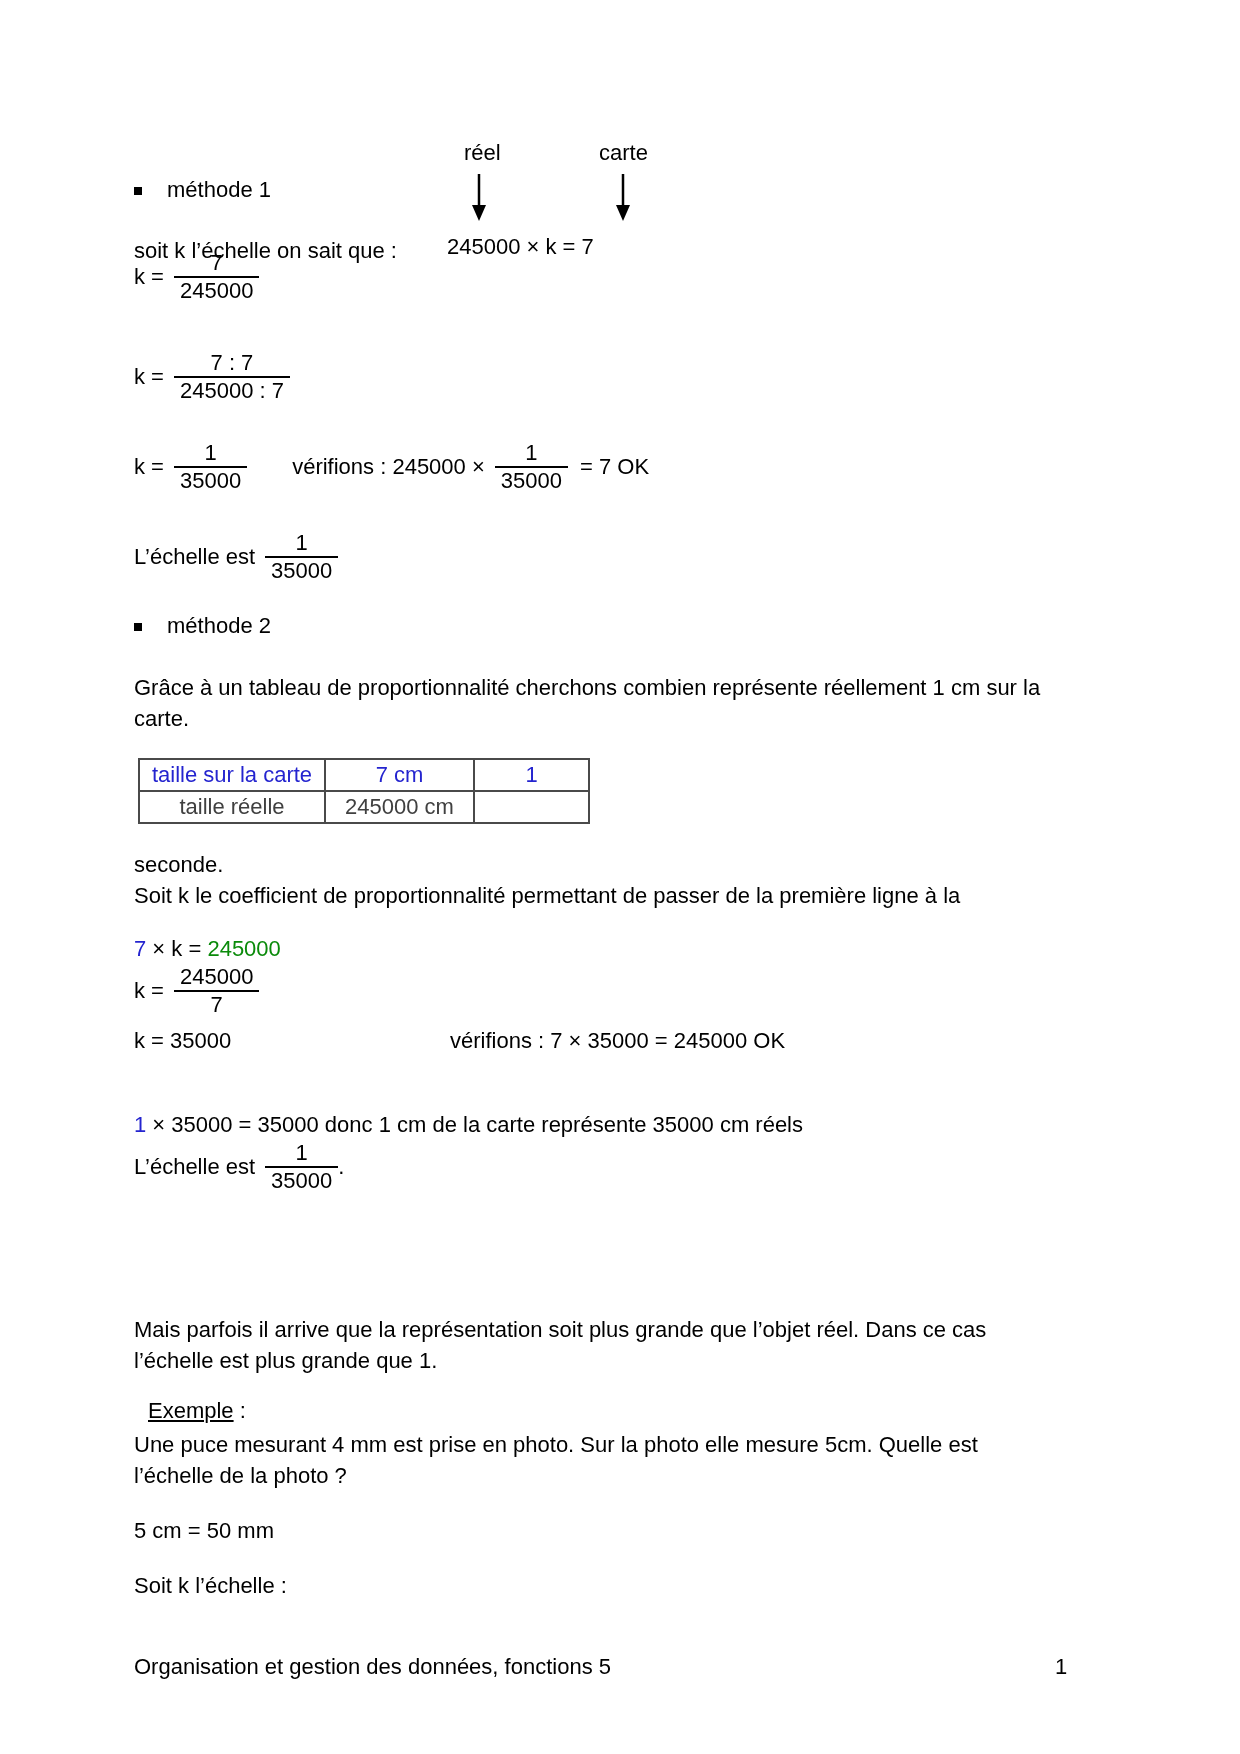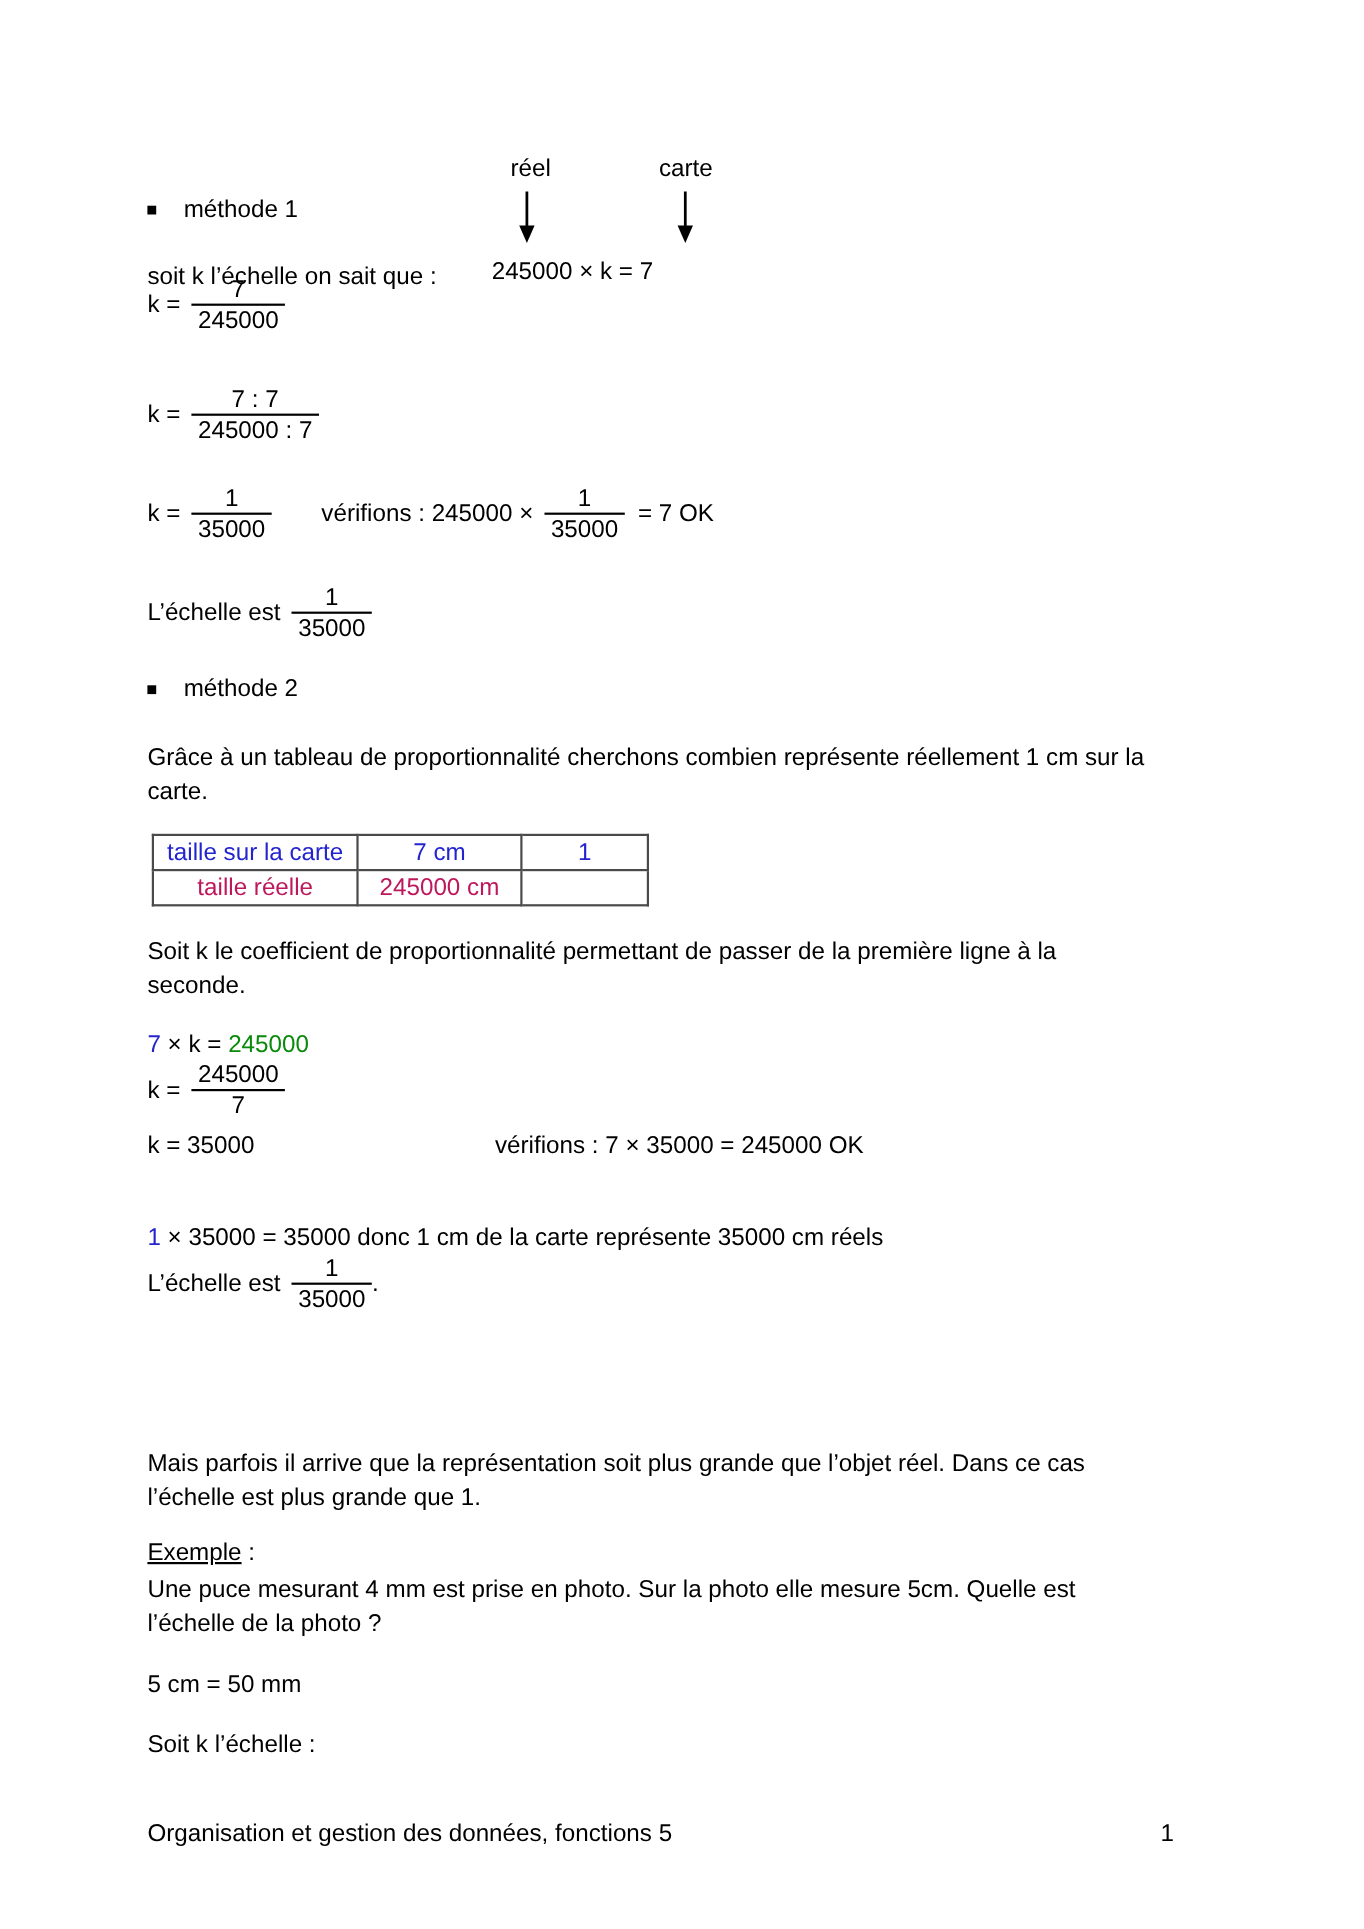--- a/index.html
+++ b/index.html
@@ -37,21 +37,21 @@
     border:2px solid #4a4a4a;
     height:30px;
     text-align:center;
     padding:0;
     font-size:22px;
   }
   .ptable .c1{width:184px;margin-top:12px;}
   .ptable .c2{width:147px;}
   .ptable .c3{width:113px;}
   .row-blue td{color:#2424CF;}
-  .row-green td{color:#be185d;}
+  .row-green td{color:#404040;}
   .blue{color:#2424CF;}
   .green{color:#0A8A0A;}
   .underline{text-decoration:underline;}
   .footer{position:absolute;font-size:22px;}
 </style>
 </head>
 <body>
 
 <div class="page">
 
@@ -128,22 +128,22 @@
     </tr>
     <tr class="row-green">
       <td class="c1">taille réelle</td>
       <td class="c2">245000 cm</td>
       <td class="c3"></td>
     </tr>
   </tbody>
     </table>
 
   <div class="para" style="left:134px;top:849px;">
+    <span style="display:block;">seconde.</span>
     <span style="display:block;">Soit k le coefficient de proportionnalité permettant de passer de la première ligne à la</span>
-    <span style="display:block;">seconde.</span>
   </div>
 
   <div class="abs" style="left:134px;top:936px;">
     <span class="blue">7</span><span> × k = </span><span class="green">245000</span>
   </div>
 
   <div class="abs eqrow" style="left:134px;top:964px;">
     <span>k =</span>
     <span class="frac gap10">
       <span class="num">245000</span>
@@ -166,21 +166,21 @@
     </span>
     <span>.</span>
   </div>
 
 
   <div class="para" style="left:134px;top:1314px;">
     <span style="display:block;">Mais parfois il arrive que la représentation soit plus grande que l’objet réel. Dans ce cas</span>
     <span style="display:block;">l’échelle est plus grande que 1.</span>
   </div>
 
-  <div class="abs" style="left:134px;top:1398px;">
+  <div class="abs" style="left:148px;top:1398px;">
     <span class="underline">Exemple</span><span> :</span>
   </div>
   <div class="para" style="left:134px;top:1429px;">
     <span style="display:block;">Une puce mesurant 4 mm est prise en photo. Sur la photo elle mesure 5cm. Quelle est</span>
     <span style="display:block;">l’échelle de la photo ?</span>
   </div>
 
   <div class="abs" style="left:134px;top:1518px;">5 cm = 50 mm</div>
   <div class="abs" style="left:134px;top:1573px;">Soit k l’échelle :</div>
 

